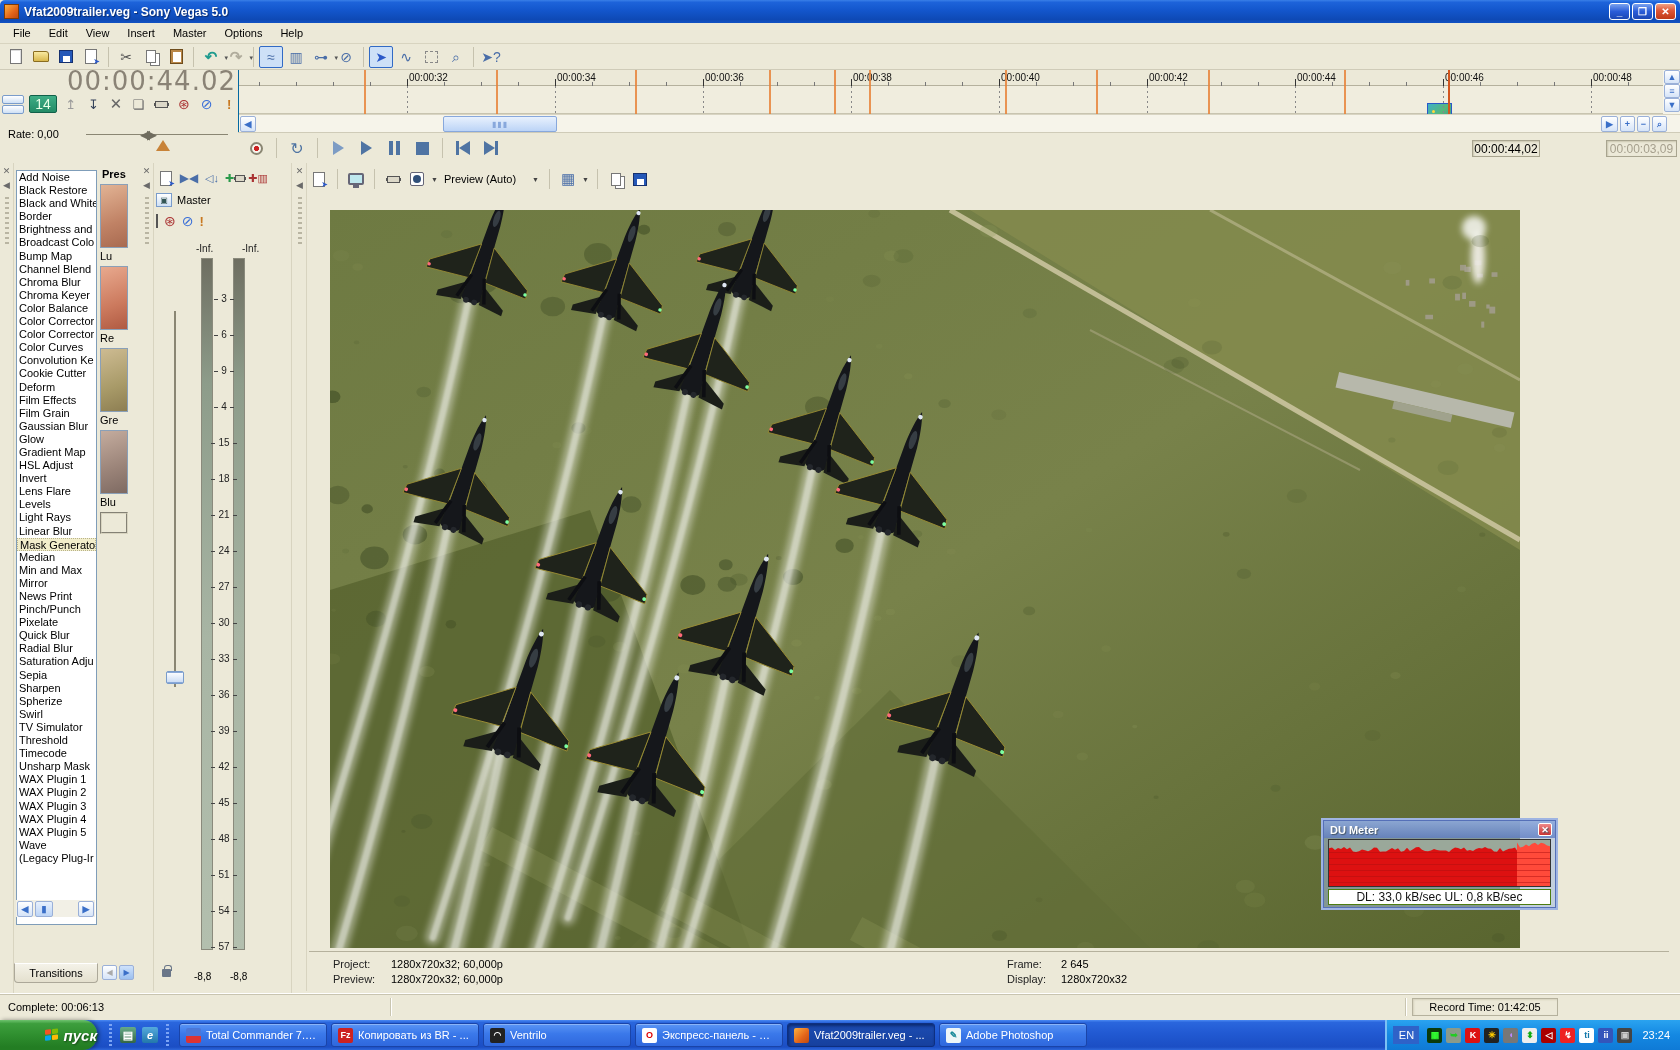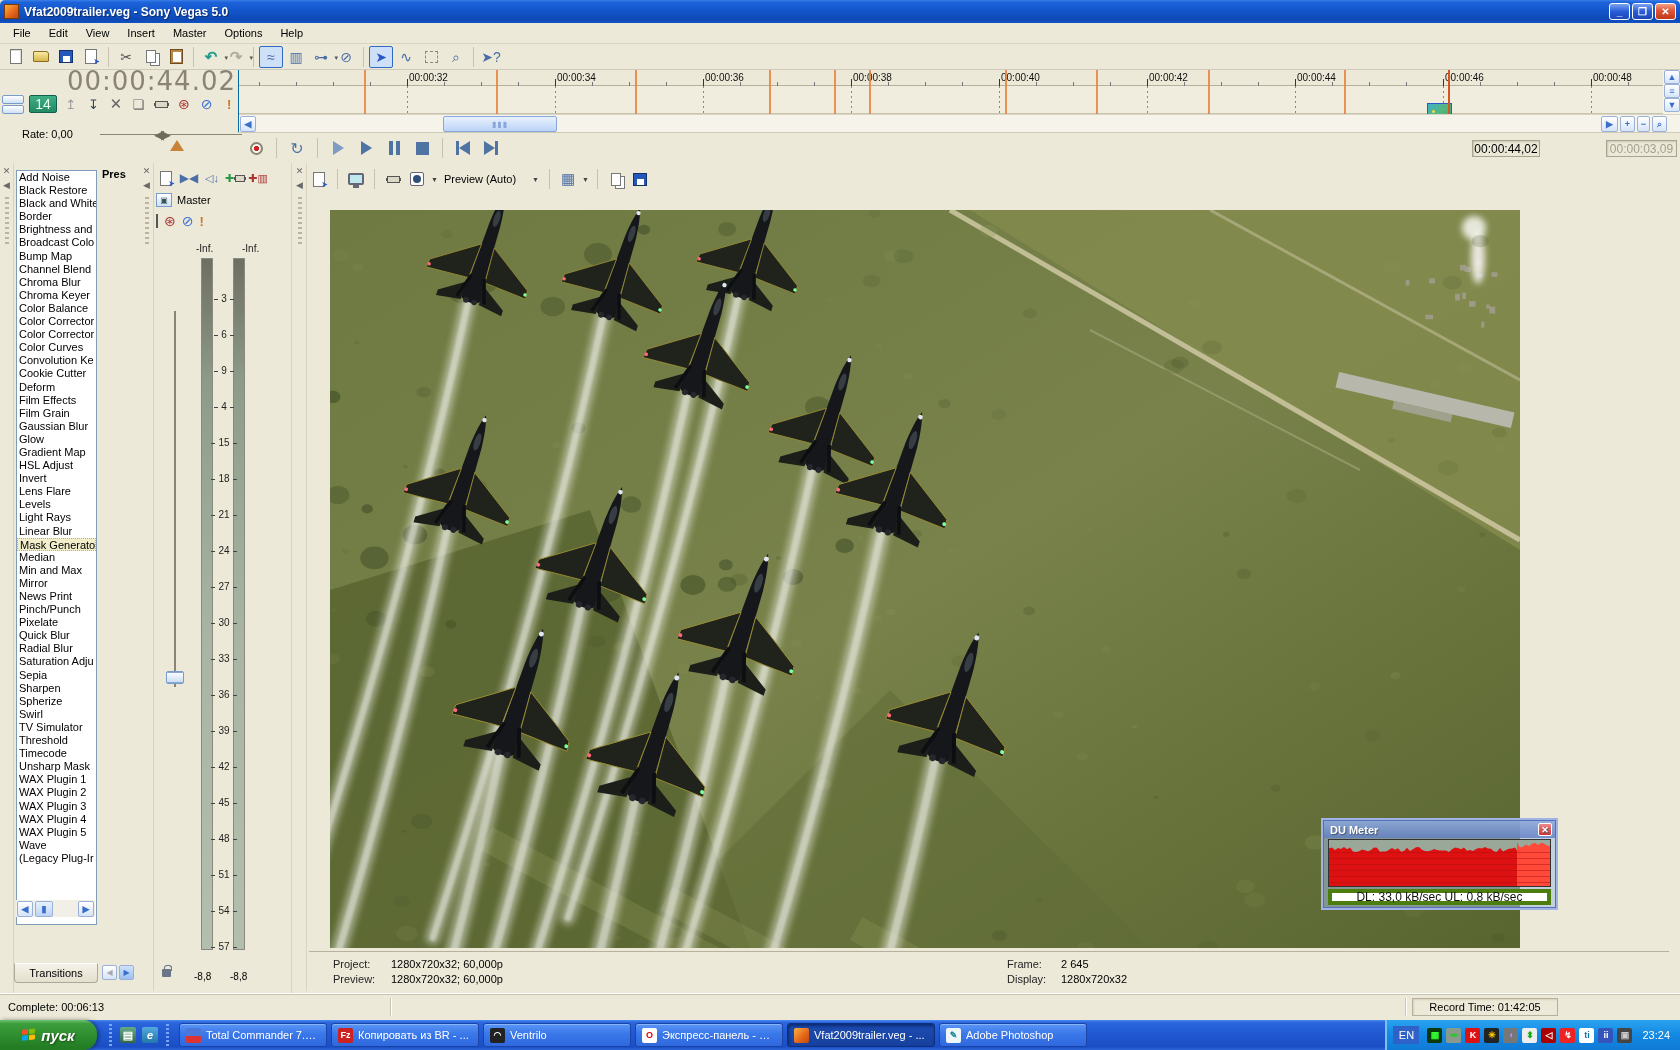--- a/index.html
+++ b/index.html
@@ -35,21 +35,21 @@
 .ipaste::after{content:"";position:absolute;left:2px;top:2px;width:8px;height:10px;background:#fff}
 
 
 #topsec{left:0;top:70px;width:1680px;height:93px;background:#ece9d8}
 #bigtime{left:28px;top:66px;width:208px;height:26px;font-family:"DejaVu Sans",sans-serif;font-size:26px;color:#8a8376;text-align:right;letter-spacing:1px}
 #editrow{left:2px;top:92px;width:236px;height:24px;display:flex;align-items:center;gap:5px}
 .stk{width:22px;height:9px;border:1px solid #7a9ccb;background:linear-gradient(#fff,#cfe0f5);border-radius:2px}
 #trkbadge{width:30px;height:18px;background:linear-gradient(#3fae86,#238b66);border:1px solid #11604a;color:#eaffe8;display:flex;align-items:center;justify-content:center;font-size:14px;border-radius:2px}
 .mini{width:19px;height:19px;display:inline-flex;align-items:center;justify-content:center;font-size:13px;color:#6a6a6a}
 .pill{width:13px;height:7px;border:1px solid #555;background:#dcd8c8;box-shadow:-3px 0 0 -2px #555,3px 0 0 -2px #555}
-#raterow{left:14px;top:122px;width:238px;height:40px}
+#raterow{left:0;top:122px;width:238px;height:40px}
 #ratelabel{position:absolute;left:8px;top:6px}
 #ratetrack{position:absolute;left:86px;top:12px;width:142px;height:1px;background:#8a8673}
 #ratehandle{position:absolute;left:140px;top:5px;color:#6f6c5e;font-size:13px;letter-spacing:-3px}
 #ratetri{position:absolute;left:156px;top:18px;width:0;height:0;border-left:7px solid transparent;border-right:7px solid transparent;border-bottom:11px solid #c88338}
 #tlhead{left:238px;top:70px;width:1442px;height:62px;border-left:1px solid #0369a1;background:#eeebdc}
 #ruler{position:absolute;left:0;top:0;width:1442px;height:16px;background:#ece9d8;border-bottom:1px solid #b5b19d}
 .rlabel{position:absolute;top:2px;font-size:10px;color:#111;white-space:nowrap}
 .rtickmaj{position:absolute;top:9px;width:1px;height:7px;background:#333}
 .rtickmin{position:absolute;top:12px;width:1px;height:4px;background:#777}
 #trackstrip{position:absolute;left:0;top:16px;width:1442px;height:28px;background:#f0edde;border-bottom:1px solid #c8c4b0}
@@ -111,31 +111,31 @@
 #video{position:absolute;left:37px;top:47px;width:1190px;height:738px;background:#5d6835;overflow:hidden}
 #pvstatus{position:absolute;left:16px;top:788px;width:1360px;height:40px;border-top:1px solid #b5b19d;font-size:11px}
 #pvstatus .lbl{color:#222}
 #pvstatus span{position:absolute;white-space:nowrap}
 
 
 #dumeter{left:1323px;top:820px;width:233px;height:88px;border:1px solid #5570b8;outline:2px solid #9fb4e2;background:rgba(160,185,225,.55);z-index:50}
 #dutitle{height:17px;display:flex;align-items:center;padding:0 3px 0 6px;color:#fff;font-weight:bold;font-size:11px;text-shadow:1px 1px 1px #456;background:linear-gradient(180deg,rgba(140,168,220,.85),rgba(95,125,195,.8))}
 #duclose{margin-left:auto;width:14px;height:13px;background:linear-gradient(#e88,#c33);border:1px solid #fff;border-radius:2px;color:#fff;font-size:9px;font-weight:bold;display:flex;align-items:center;justify-content:center}
 #dugraph{margin:1px 4px 0 4px;height:48px;background:#9aa89a;border:1px solid #333;position:relative;overflow:hidden}
-#dustats{margin:2px 4px;height:16px;background:#fff;border:4px solid #4d7c0f;display:flex;align-items:center;justify-content:center;font-size:12px;color:#111}
+#dustats{margin:2px 4px;height:16px;background:#fff;border:1px solid #4d7c0f;display:flex;align-items:center;justify-content:center;font-size:12px;color:#111}
 
 
 #statusbar{left:0;top:993px;width:1680px;height:27px;background:#ece9d8;border-top:1px solid #fff;box-shadow:inset 0 1px 0 #c8c4b0}
 #statusbar .txt{position:absolute;left:8px;top:7px}
 #recbox{position:absolute;left:1412px;top:4px;width:146px;height:18px;border:1px solid #b5b19d;box-shadow:inset 1px 1px 2px #d5d1bc;display:flex;align-items:center;justify-content:center}
 .ssep{position:absolute;top:4px;height:18px;width:1px;background:#c9c5b0;box-shadow:1px 0 0 #fff}
 
 
 #taskbar{left:0;top:1020px;width:1680px;height:30px;background:linear-gradient(180deg,#4b8af3 0%,#2a66dd 8%,#2159d2 45%,#1b4ec4 90%,#2e67da 100%);z-index:100;display:flex;align-items:center}
-#startbtn{width:97px;height:30px;border-radius:0 14px 14px 0;background:linear-gradient(180deg,#6fc36f 0%,#3d9e3d 12%,#2f8f2f 50%,#237d23 90%);box-shadow:2px 0 4px rgba(0,0,0,.4);display:flex;align-items:center;justify-content:center;gap:5px;color:#fff;font-weight:bold;font-style:italic;font-size:15px;text-shadow:1px 1px 2px #1a4a1a}
+#startbtn{width:97px;height:30px;border-radius:0 14px 14px 0;background:linear-gradient(180deg,#6fc36f 0%,#3d9e3d 12%,#2f8f2f 50%,#237d23 90%);box-shadow:2px 0 4px rgba(0,0,0,.4);display:flex;align-items:center;justify-content:flex-end;gap:5px;color:#fff;font-weight:bold;font-style:italic;font-size:15px;text-shadow:1px 1px 2px #1a4a1a}
 #winflag{width:14px;height:13px;display:grid;grid-template-columns:6px 6px;grid-template-rows:5px 5px;gap:1px;transform:skewY(-6deg)}
 #winflag i{border-radius:1px}
 #ql{display:flex;align-items:center;gap:6px;padding:0 8px 0 10px}
 .qlico{width:16px;height:16px;border-radius:2px;display:flex;align-items:center;justify-content:center;font-size:11px;color:#fff;font-weight:bold}
 .tbdiv{width:3px;height:22px;background:repeating-linear-gradient(180deg,#7ba4f5 0 2px,transparent 2px 4px);margin:0 2px}
 .task{height:24px;border-radius:3px;border:1px solid #1a44a8;background:linear-gradient(180deg,#5a95f5,#3a78ea 45%,#2f68dd);color:#fff;display:flex;align-items:center;gap:5px;padding:0 6px;font-size:11px;white-space:nowrap;overflow:hidden;box-shadow:inset 0 1px 0 #8ab4f8}
 .task.active{background:linear-gradient(180deg,#1c4cb2,#16409e);box-shadow:inset 1px 2px 3px #0c2a70;border-color:#0e2f80}
 .task .lbl{overflow:hidden;text-overflow:ellipsis}
 .tico{width:15px;height:15px;flex:none;border-radius:2px;display:flex;align-items:center;justify-content:center;font-size:9px;font-weight:bold}
 #tray{margin-left:auto;height:30px;display:flex;align-items:center;background:linear-gradient(180deg,#2aa3f0 0%,#1488e2 50%,#0f7ad6 100%);border-left:2px solid #7bc0f5;padding:0 6px;gap:4px}
@@ -449,20 +449,42 @@
       <div class="fx-item">Wave</div>
       <div class="fx-item">(Legacy Plug-Ir</div>
     </div>
   <div id="fxhscroll">
     <span class="sbtn" style="position:static;width:16px;margin:1px 2px 0 1px">◀</span>
     <span class="sbtn" style="position:static;width:18px;margin-top:1px;background:linear-gradient(#e8f1fd,#bcd4f6)">▮</span>
     <span class="sbtn" style="position:static;width:16px;margin:1px 1px 0 auto">▶</span>
   </div>
   <div id="presets">
     <div class="hdr">Pres</div>
+    <div id="pcells">
+        <div class="pcell">
+          <div class="pthumb" style="background: linear-gradient(160deg, rgb(226, 179, 148), rgb(192, 130, 101) 60%, rgb(168, 106, 80));"></div>
+          <div class="plabel">Lu</div>
+        </div>
+        <div class="pcell">
+          <div class="pthumb" style="background: linear-gradient(160deg, rgb(232, 169, 142), rgb(204, 122, 94) 60%, rgb(176, 90, 66));"></div>
+          <div class="plabel">Re</div>
+        </div>
+        <div class="pcell">
+          <div class="pthumb" style="background: linear-gradient(160deg, rgb(205, 187, 146), rgb(168, 154, 104) 60%, rgb(141, 126, 82));"></div>
+          <div class="plabel">Gre</div>
+        </div>
+        <div class="pcell">
+          <div class="pthumb" style="background: linear-gradient(160deg, rgb(196, 172, 158), rgb(154, 131, 120) 60%, rgb(126, 106, 98));"></div>
+          <div class="plabel">Blu</div>
+        </div>
+        <div class="pcell">
+          <div class="pthumb" style="height: 22px; border: 2px groove rgb(216, 212, 192);"></div>
+          <div class="plabel"></div>
+        </div>
+      </div>
   </div>
   <div id="transtab">Transitions</div>
   <span class="tabarr" style="left:102px;color:#aaa">◀</span>
   <span class="tabarr" style="left:119px;background:linear-gradient(#cfe2fb,#9cc0f0)">▶</span>
 
   <div id="master">
     <div class="dockstrip" style="left:0;height:828px">
       <span class="x">✕</span>
       <span class="x">◀</span>
       <span class="grip"></span>

